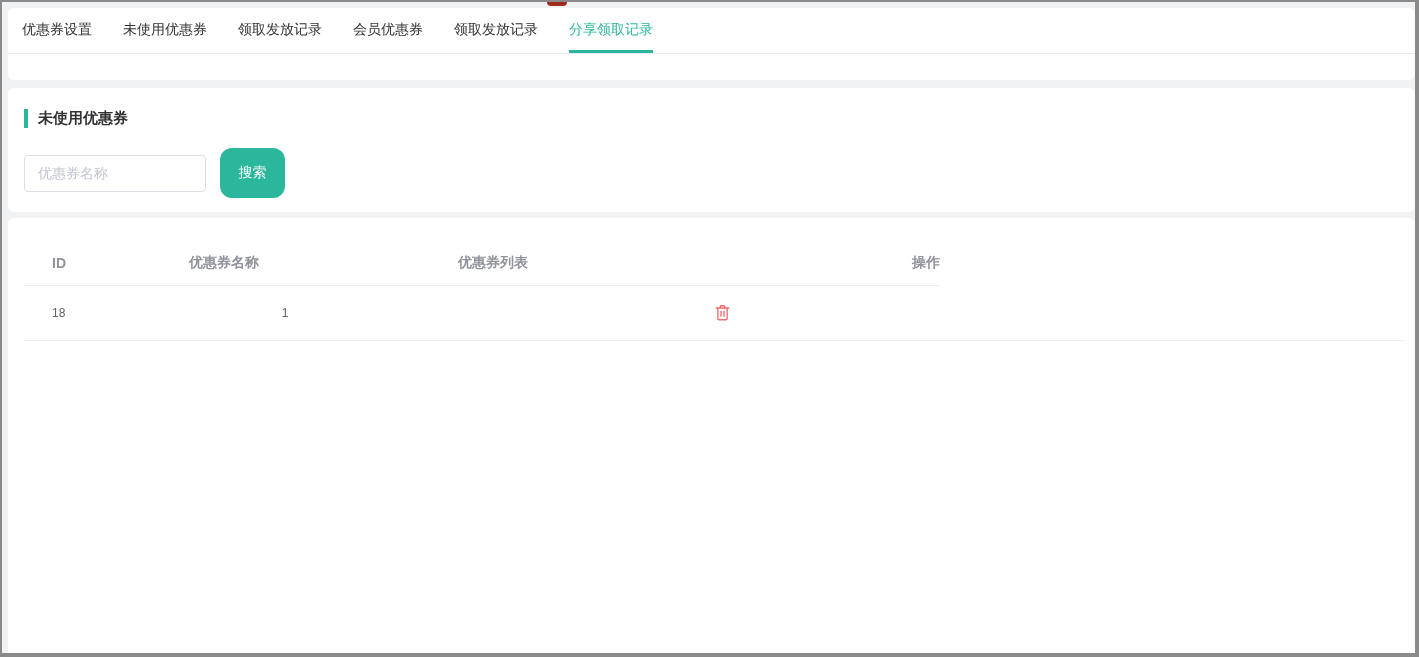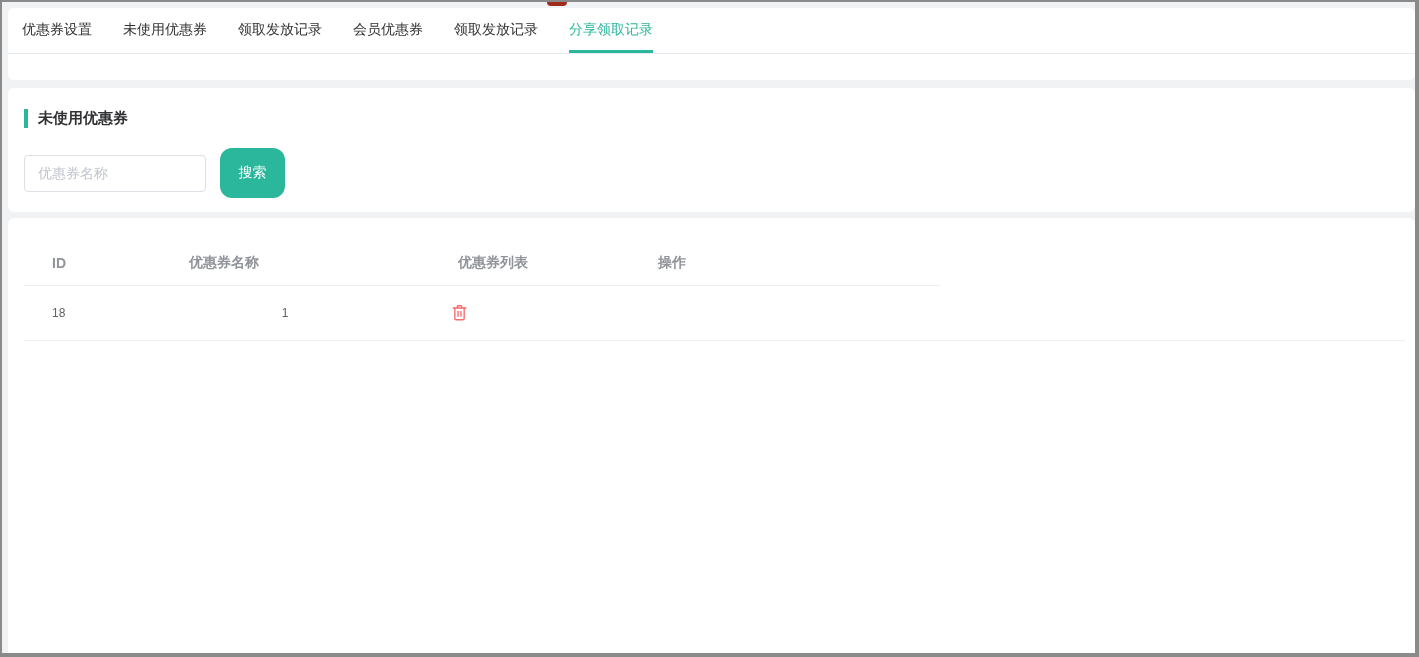--- a/index.html
+++ b/index.html
@@ -63,21 +63,21 @@
     width:916px; height:46px; display:flex; align-items:center;
     border-bottom:1px solid #ebeef5;
   }
   .tbody-row {
     width:100%; height:55px; display:flex; align-items:center;
     border-bottom:1px solid #ebeef5;
   }
   .col-id     { width:96px;  padding-left:28px; text-align:left; }
   .col-name   { width:208px; text-align:center; }
   .col-count  { width:330px; text-align:center; }
-  .col-action { width:282px; text-align:left; }
+  .col-action { width:282px; text-align:right; }
   .thead-row > div { font-size:14px; font-weight:bold; color:#909399; }
   .tbody-row > div { font-size:12px; color:#606266; }
   .delete-btn {
     background:none; border:none; cursor:pointer; padding:2px; line-height:0;
   }
 </style>
 </head>
 <body>
 
 <div class="window">

